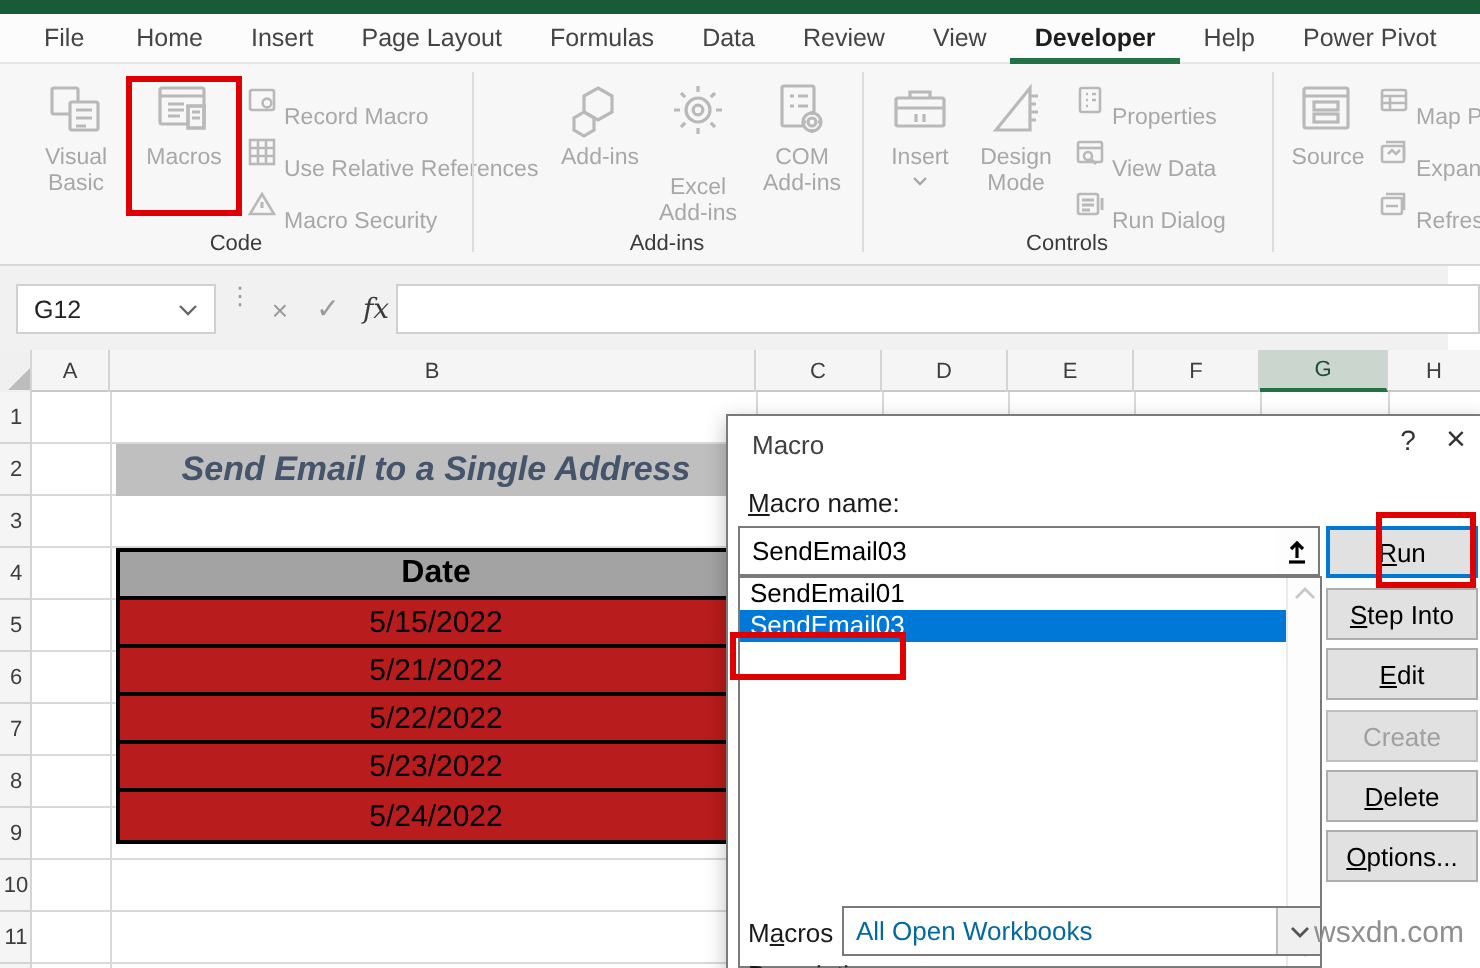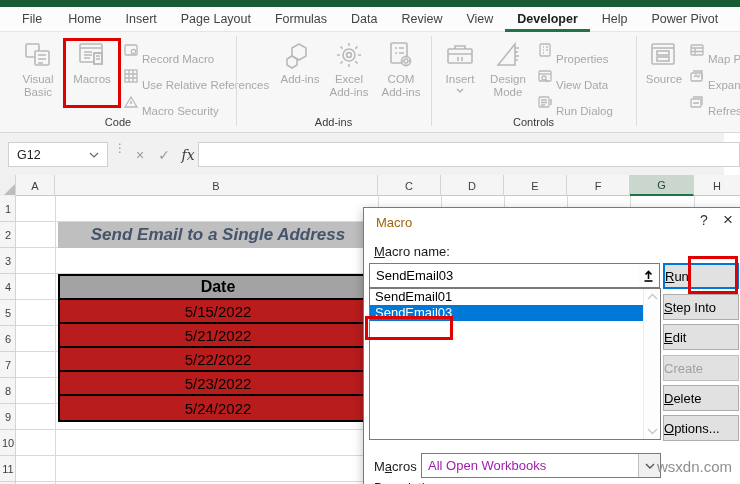--- a/index.html
+++ b/index.html
@@ -51,41 +51,41 @@
 
   
   .banner { position:absolute; left:58px; top:222px; width:320px; height:26px; background:#BFBFBF; display:flex; align-items:center; justify-content:center; font-size:17px; font-weight:bold; font-style:italic; color:#44546A; }
   .dtable { position:absolute; left:58px; top:274px; width:320px; border:2px solid #000; background:#fff; }
   .drow { height:24px; border-bottom:2px solid #000; display:flex; align-items:center; justify-content:center; font-size:15px; color:#000; background:#b91c1c; }
   .drow:last-child { border-bottom:none; }
   .drow.head { background:#a3a3a3; font-weight:bold; font-size:16px; }
 
   
   .dialog { position:absolute; left:363px; top:207px; width:379px; height:280px; background:#fff; border:1px solid #7A7A7A; box-shadow:0 3px 10px rgba(0,0,0,.25); }
-  .dlg-title { position:absolute; left:12px; top:7px; font-size:13px; color:#a16207; }
+  .dlg-title { position:absolute; left:12px; top:7px; font-size:13px; color:#404040; }
   .dlg-help { position:absolute; left:330px; top:4px; width:20px; height:20px; text-align:center; font-size:14px; color:#333; }
   .dlg-close { position:absolute; left:352px; top:2px; width:24px; height:24px; text-align:center; font-size:17px; color:#333; }
   .dlg-label { font-size:13px; color:#1A1A1A; }
   .accel { display:inline-block; }
   .accel::first-letter { text-decoration:underline; }
   .u { text-decoration:underline; }
   .mn-label { position:absolute; left:10px; top:36px; }
   .mn-input { position:absolute; left:5px; top:55px; width:270px; height:25px; border:1px solid #7A7A7A; font-size:13px; color:#000; display:flex; align-items:center; padding-left:6px; background:#fff; }
   .mn-spin { position:absolute; left:274px; top:55px; width:22px; height:25px; border:1px solid #7A7A7A; border-left:none; background:#FDFDFD; display:flex; align-items:center; justify-content:center; color:#000; }
-  .mlist { position:absolute; left:5px; top:80px; width:292px; height:152px; border:1px solid #7A7A7A; background:#fff; overflow:hidden; }
+  .mlist { position:absolute; left:5px; top:80px; width:292px; height:196px; border:1px solid #7A7A7A; background:#fff; overflow:hidden; }
   .mitem { height:16px; font-size:13px; line-height:16px; padding-left:5px; color:#000; }
   .mitem.sel { background:#0078D7; color:#fff; width:273px; }
   .mscroll { position:absolute; right:0; top:0; bottom:0; width:17px; background:#FDFDFD; border-left:1px solid #EBEBEB; }
   .mscroll .sc { position:absolute; left:3px; width:11px; height:7px; color:#C8C8C8; }
-  .dlg-btn { position:absolute; left:299px; width:76px; height:26px; background:#E1E1E1; border:1px solid #ADADAD; font-size:13px; color:#000; display:flex; align-items:center; justify-content:flex-start; }
+  .dlg-btn { position:absolute; left:299px; width:76px; height:26px; background:#E1E1E1; border:1px solid #ADADAD; font-size:13px; color:#000; display:flex; align-items:center; justify-content:center; }
   .dlg-btn.primary { border:2px solid #0078D7; }
   .dlg-btn.disabled { color:#A0A0A0; border-color:#BFBFBF; }
   .mi-label { position:absolute; left:10px; top:251px; }
   .mi-combo { position:absolute; left:57px; top:245px; width:240px; height:25px; border:1px solid #7A7A7A; background:#fff; display:flex; align-items:center; }
-  .mi-combo .cval { flex:1; font-size:13px; color:#a21caf; padding-left:6px; }
+  .mi-combo .cval { flex:1; font-size:13px; color:#0369a1; padding-left:6px; }
   .mi-combo .cbtn { width:22px; height:23px; background:#F0F0F0; border-left:1px solid #C0C0C0; display:flex; align-items:center; justify-content:center; color:#555; }
   .desc-label { position:absolute; left:10px; top:272px; }
 
   .watermark { position:absolute; left:657px; top:458px; font-size:15px; color:#8F8F8F; z-index:60; }
 
   
   .anno { position:absolute; border:3px solid #E00000; z-index:50; }
 </style>
 </head>
 <body>
@@ -151,21 +151,21 @@
     <div class="grouplabel" style="left:0;width:236px;">Code</div>
     <div class="vsep" style="left:236px;"></div>
 
     <div class="bigbtn" style="left:278px;width:44px;">
       <svg class="bigicon" viewBox="0 0 30 30" fill="none" stroke="currentColor" stroke-width="1.6">
         <path d="M14 4l7 4v8l-7 4-7-4V8z"></path>
           <path d="M7 16l5 3v6l-5 3-5-3v-6z"></path>
       </svg>
       <span class="blabel">Add-ins</span>
     </div>
-    <div class="bigbtn" style="left:324px;width:50px;">
+    <div class="bigbtn" style="left:324px;width:50px;justify-content:space-between;">
       <svg class="bigicon" viewBox="0 0 30 30" fill="none" stroke="currentColor" stroke-width="1.6">
         <circle cx="15" cy="15" r="6"></circle>
           <circle cx="15" cy="15" r="2.4"></circle>
         <path d="M15 6V3M15 27v-3M24 15h3M3 15h3M21.4 8.6l2.1-2.1M6.5 23.5l2.1-2.1M21.4 21.4l2.1 2.1M6.5 6.5l2.1 2.1"></path>
       </svg>
       <span class="blabel">Excel Add-ins</span>
     </div>
     <div class="bigbtn" style="left:376px;width:50px;">
       <svg class="bigicon" viewBox="0 0 30 30" fill="none" stroke="currentColor" stroke-width="1.6">
         <rect x="5" y="3" width="16" height="20" rx="1"></rect>

